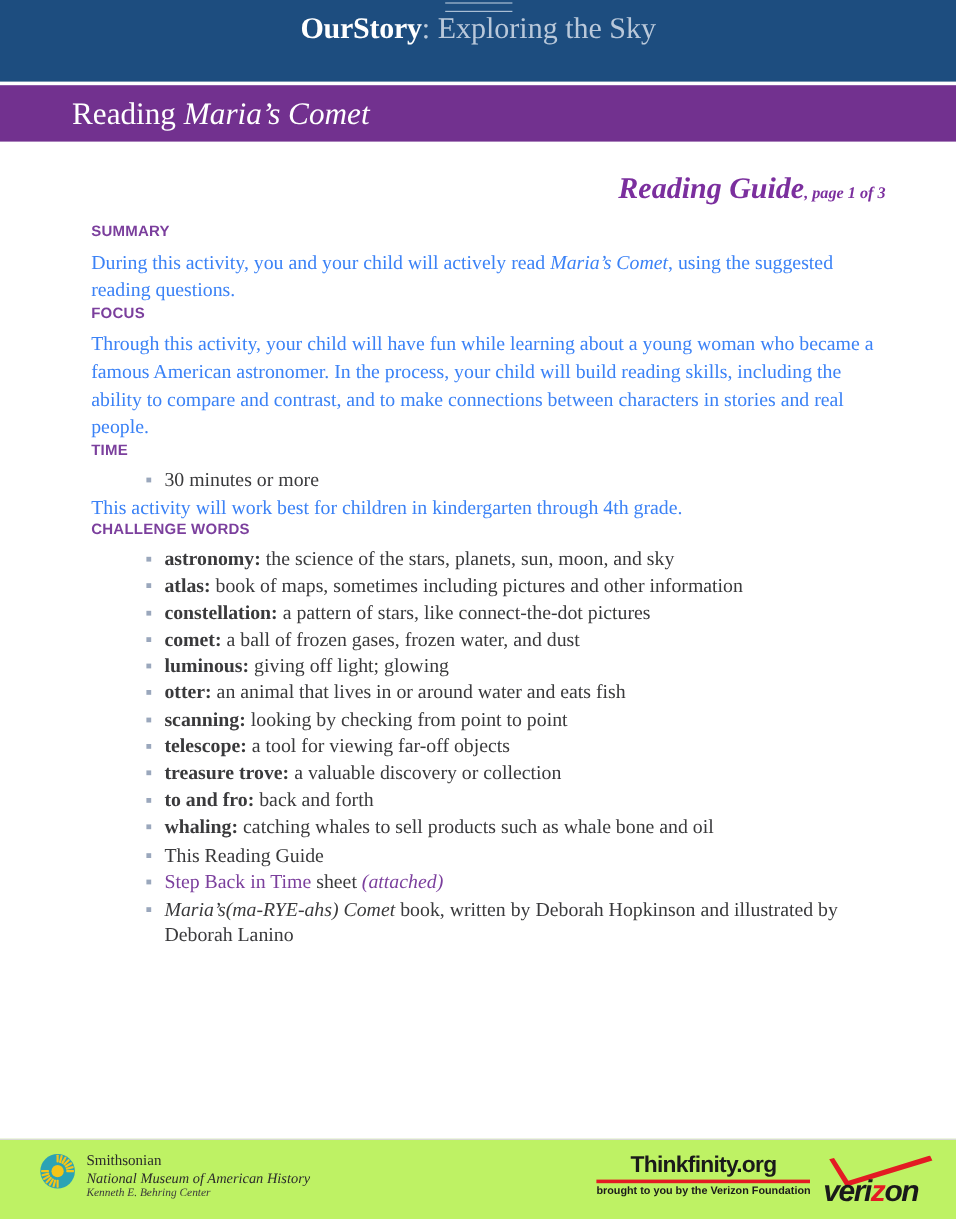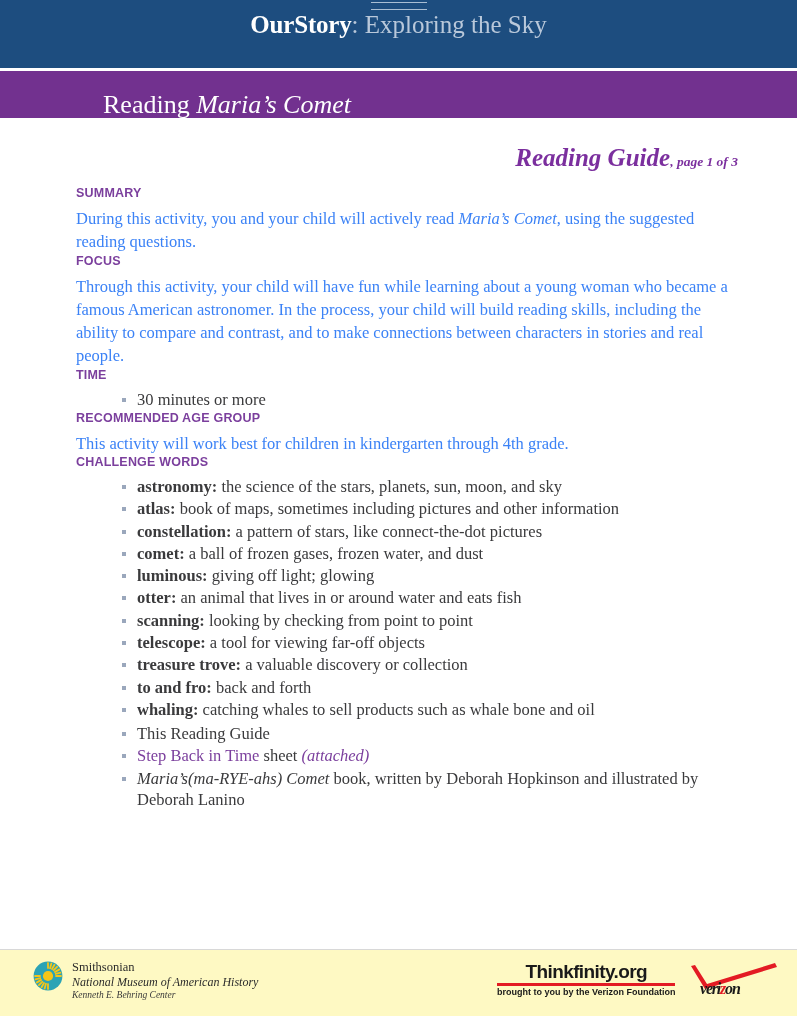--- a/index.html
+++ b/index.html
@@ -65,22 +65,22 @@
   .band-divider {
     height: 3px;
     background: #ffffff;
   }
 
   
   .band-purple {
     background: #72318f;
     height: 47px;
     display: flex;
-    align-items: flex-end;
-    padding-left: 103px;
+    align-items: center;
+    padding-left: 60px;
     box-sizing: border-box;
   }
   .doc-title {
     color: #ffffff;
     font-size: 26px;
     line-height: 1;
     white-space: nowrap;
   }
   .doc-title .ital {
     font-style: italic;
@@ -161,21 +161,21 @@
   ul.bullets li .purple { color: #7b3f9d; }
   ul.bullets li .purple-ital { color: #7b3f9d; font-style: italic; }
 
   
   .footer {
     position: absolute;
     left: 0;
     bottom: 0;
     width: 797px;
     height: 66px;
-    background: #fef9c3;
+    background: #bef264;
     border-top: 1px solid #d8d8d8;
   }
   .smithsonian {
     position: absolute;
     left: 33px;
     top: 10px;
     display: flex;
     align-items: flex-start;
   }
   .sun-logo { width: 30px; height: 30px; flex: 0 0 auto; margin-top: 1px; }
@@ -214,24 +214,24 @@
 
   .verizon {
     position: absolute;
     left: 683px;
     top: 13px;
     width: 96px;
     height: 40px;
   }
   .vz-word {
     position: absolute;
-    left: 17px;
+    left: 3px;
     top: 18px;
-    font-family: Liberation Serif, serif;
-    font-size: 16px;
+    font-family: Liberation Sans, sans-serif;
+    font-size: 25px;
     font-weight: bold;
     font-style: italic;
     letter-spacing: -1.2px;
     color: #1a1a1a;
     line-height: 1;
   }
   .vz-word .z { color: #e31b23; }
 </style>
 </head>
 <body>
@@ -261,21 +261,20 @@
     <p class="body-text"><span>During this activity, you and your child will actively read </span><span class="ital">Maria’s Comet</span><span>, using the suggested reading questions.</span></p>
 
     <h2 class="section sec-gap">FOCUS</h2>
     <p class="body-text">Through this activity, your child will have fun while learning about a young woman who became a famous American astronomer. In the process, your child will build reading skills, including the ability to compare and contrast, and to make connections between characters in stories and real people.</p>
 
     <h2 class="section sec-gap">TIME</h2>
     <ul class="bullets">
       <li>30 minutes or more</li>
     </ul>
 
-    <h2 class="section sec-gap-sm">RECOMMENDED AGE GROUP</h2>
     <p class="body-text">This activity will work best for children in kindergarten through 4th grade.</p>
 
     <h2 class="section sec-gap-sm">CHALLENGE WORDS</h2>
     <ul class="bullets">
       <li><span class="term">astronomy:</span><span> the science of the stars, planets, sun, moon, and sky</span></li>
       <li><span class="term">atlas:</span><span> book of maps, sometimes including pictures and other information</span></li>
       <li><span class="term">constellation:</span><span> a pattern of stars, like connect-the-dot pictures</span></li>
       <li><span class="term">comet:</span><span> a ball of frozen gases, frozen water, and dust</span></li>
       <li><span class="term">luminous:</span><span> giving off light; glowing</span></li>
       <li><span class="term">otter:</span><span> an animal that lives in or around water and eats fish</span></li>

